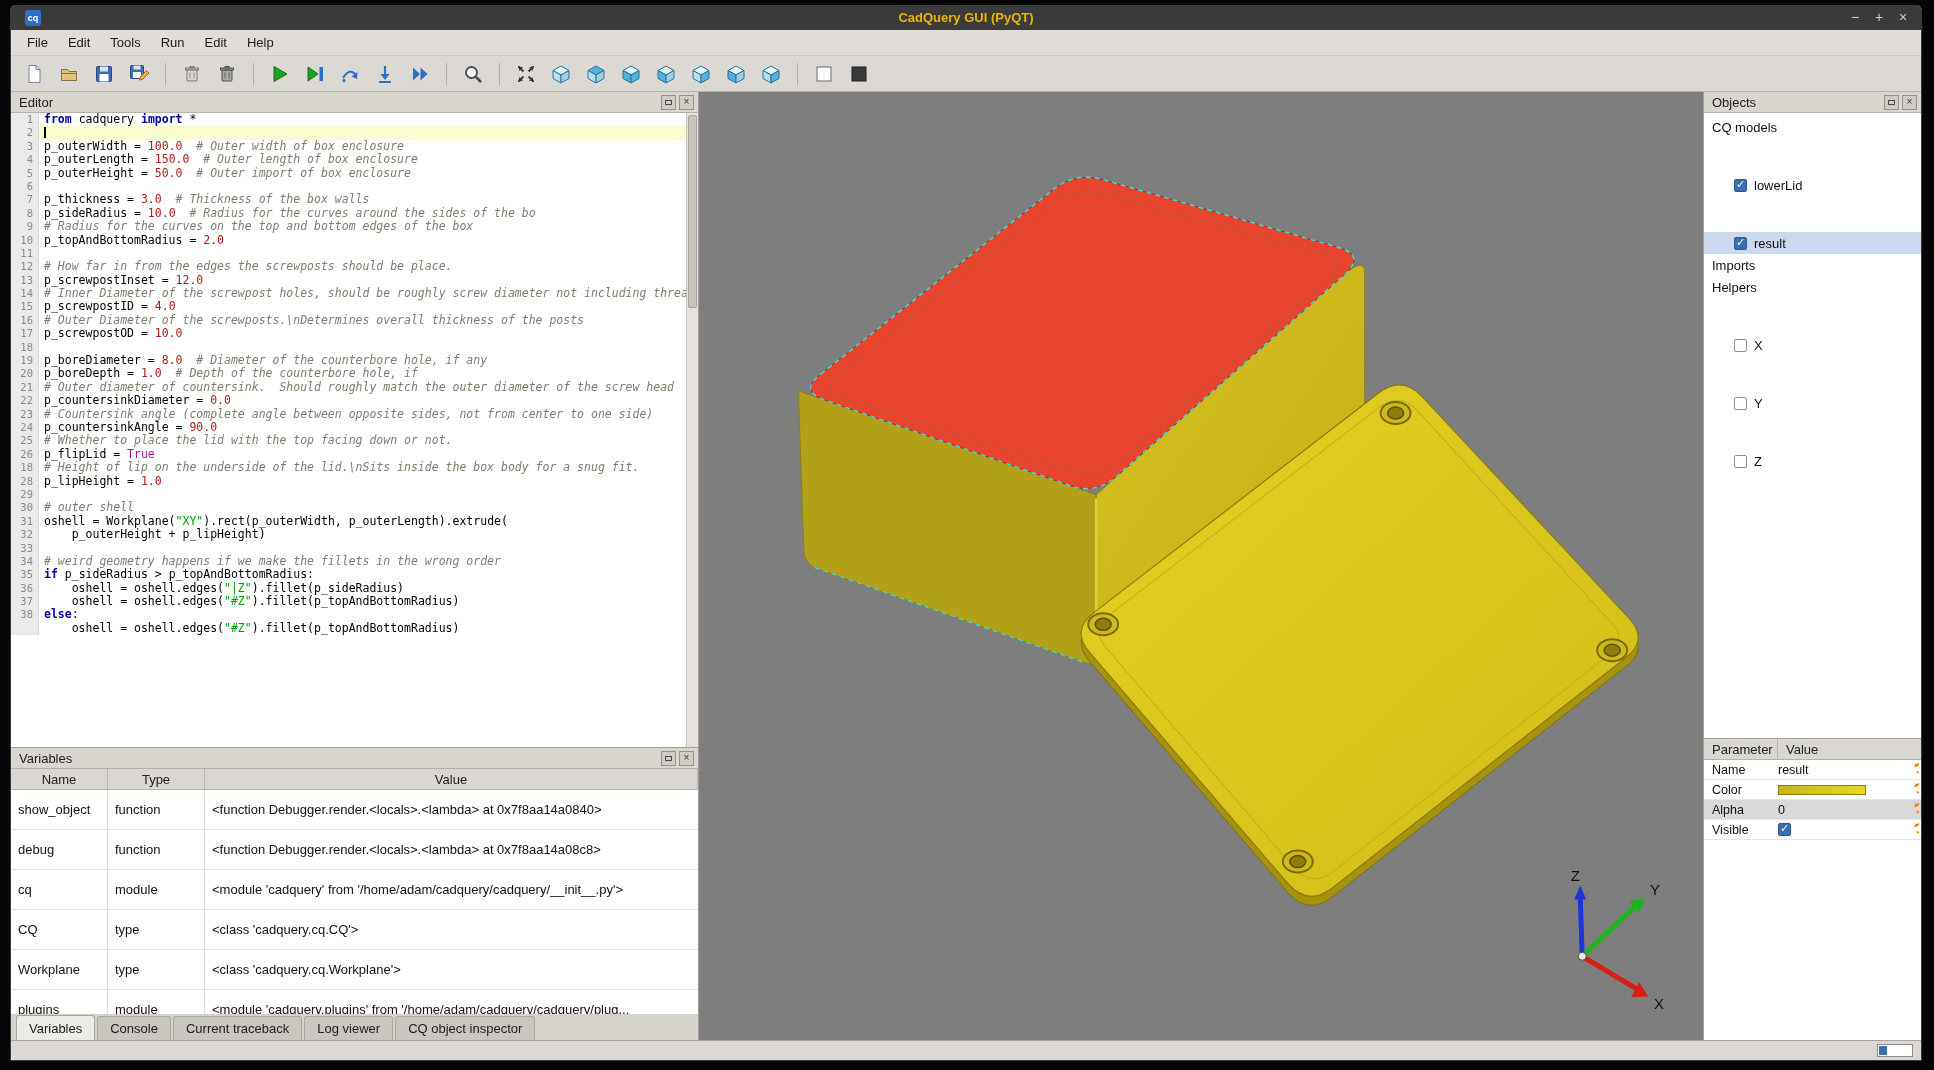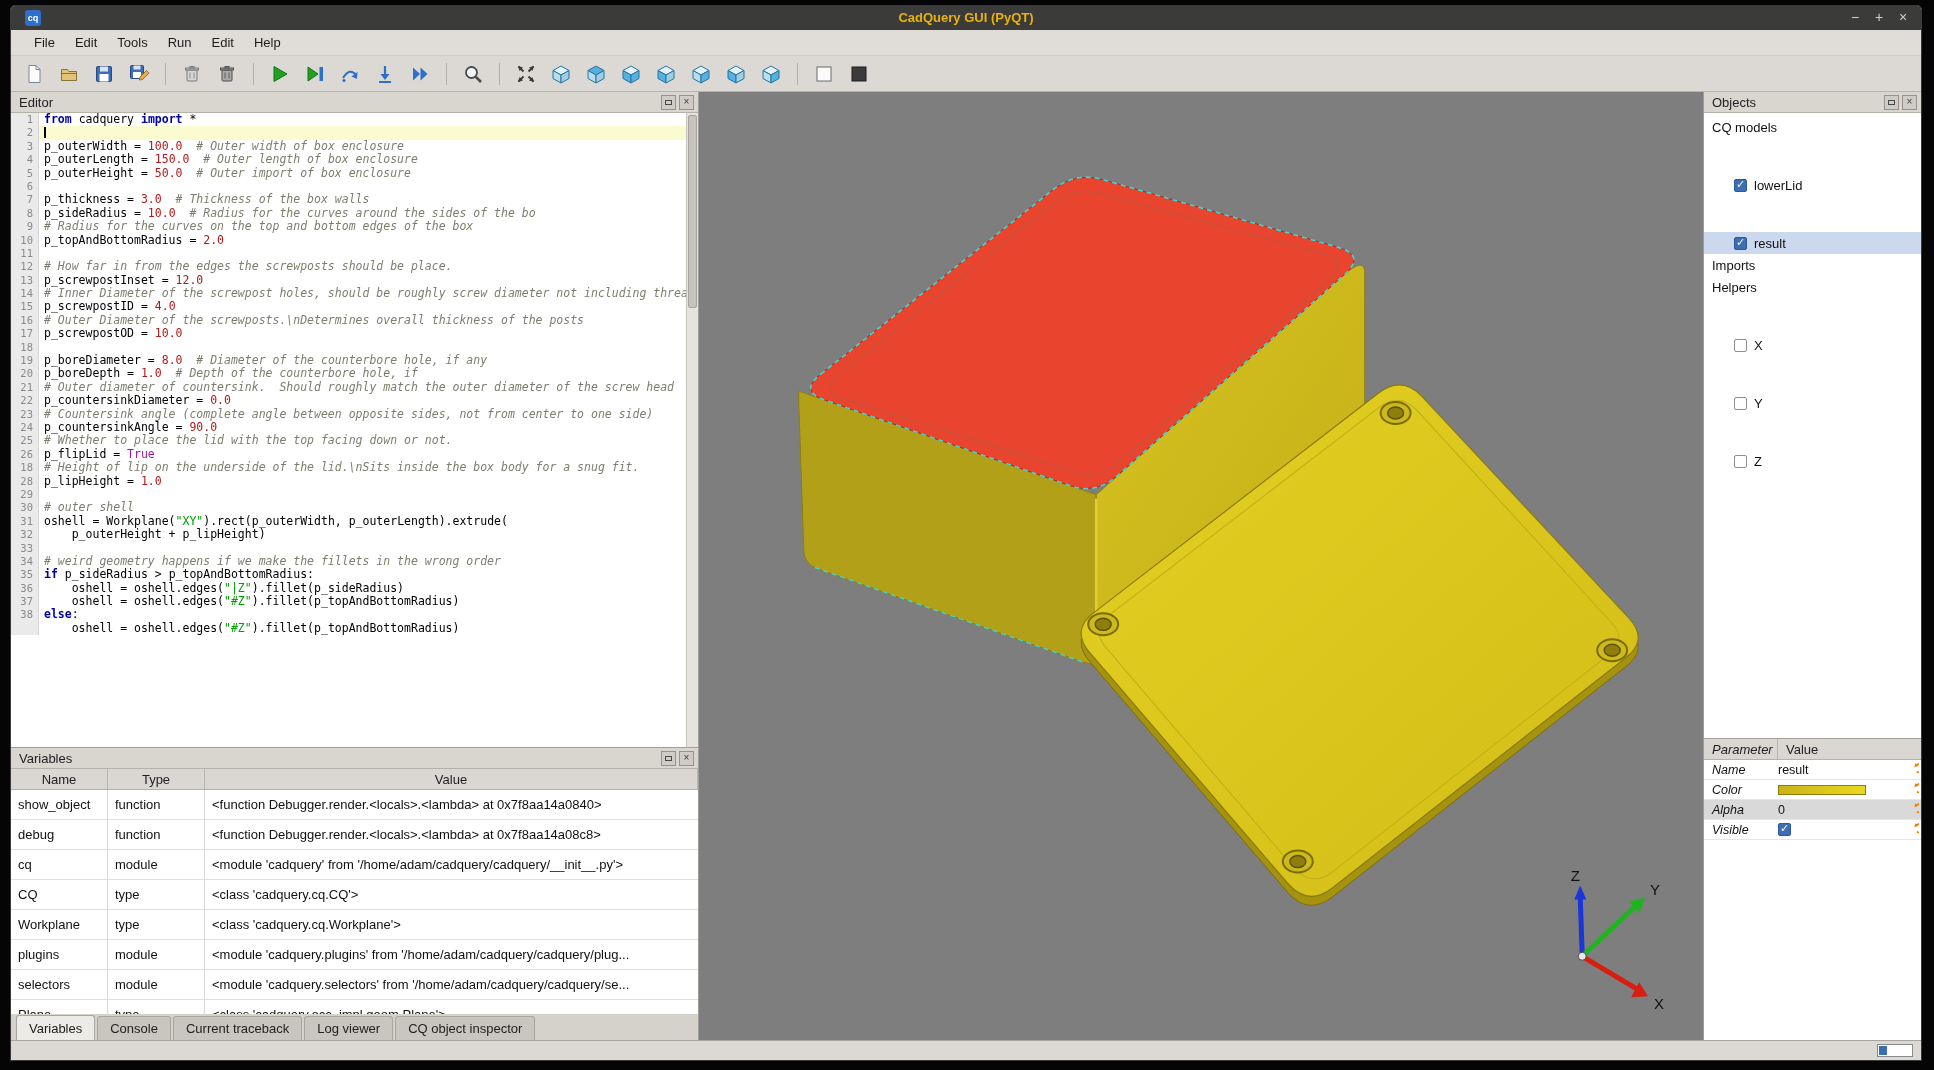--- a/index.html
+++ b/index.html
@@ -22,21 +22,21 @@
     font-size: 13px; font-weight: bold; line-height: 24px; color: #eab308;
   }
   .app-icon {
     position: absolute; left: 14px; top: 4px; width: 16px; height: 16px;
     background: #2e6fc9; border-radius: 3px; color: #fff; font-size: 9px; font-weight: bold;
     text-align: center; line-height: 16px; z-index: 2;
   }
   .win-controls { position: absolute; right: 6px; top: 0; height: 24px; display: flex; z-index: 2; }
   .win-btn { width: 24px; height: 24px; text-align: center; line-height: 23px; font-size: 14px; color: #cfcfcf; }
   
-  .menubar { height: 26px; flex: 0 0 26px; background: #e0ddd8; display: flex; align-items: center; padding-left: 13px; border-bottom: 1px solid #cfccc6;}
+  .menubar { height: 26px; flex: 0 0 26px; background: #e0ddd8; display: flex; align-items: center; padding-left: 6px; border-bottom: 1px solid #cfccc6;}
   .menu-item { padding: 4px 10px; font-size: 13px; color: #1c1c1c; }
   
   .toolbar { height: 36px; flex: 0 0 36px; background: #dcd9d4; display: flex; align-items: center; padding-left: 8px; gap: 5px; border-bottom: 1px solid #b8b4ae; }
   .tbtn { width: 30px; height: 28px; display: flex; align-items: center; justify-content: center; border-radius: 3px; }
   .tbtn svg { width: 22px; height: 22px; }
   .tsep { width: 1px; height: 22px; background: #b2aea8; margin: 0 6px; }
   
   .main { flex: 1; display: flex; min-height: 0; }
   .left-col { width: 688px; flex: 0 0 688px; display: flex; flex-direction: column; border-right: 1px solid #a19d97; background: #dcd9d4; }
   .right-col { width: 218px; flex: 0 0 218px; display: flex; flex-direction: column; border-left: 1px solid #a19d97; background: #dcd9d4; }
@@ -60,21 +60,21 @@
   .s-n { color: #b21818; }
   .s-c { color: #7d7d6e; font-style: italic; }
   .s-s { color: #00a000; }
   .s-b { color: #a318a3; }
   .s-p { color: #000; }
   .vscroll { flex: 0 0 12px; width: 12px; background: #e6e3de; border-left: 1px solid #c6c2bc; position: relative; }
   .vhandle { position: absolute; top: 2px; left: 1px; right: 1px; height: 193px; background: #c7c3bd; border: 1px solid #a7a39d; border-radius: 2px; }
   
   .vars-panel { height: 267px; flex: 0 0 267px; display: flex; flex-direction: column; border-top: 1px solid #a19d97; }
   .vars-table { flex: 1; background: #fff; overflow: hidden; }
-  .vrow { display: flex; height: 30px; border-bottom: 1px solid #e0e0e0; background: #fff; }
+  .vrow { display: flex; height: 40px; border-bottom: 1px solid #e0e0e0; background: #fff; }
   .vrow.vhead { height: 21px; background: #dad6d1; border-bottom: 1px solid #b5b1ab; }
   .vc { display: flex; align-items: center; padding: 0 7px; font-size: 13px; color: #111; white-space: nowrap; overflow: hidden; border-right: 1px solid #dadada; }
   .vhead .vc { justify-content: center; border-right: 1px solid #bab6b0; color: #222; }
   .c1 { flex: 0 0 97px; width: 97px; }
   .c2 { flex: 0 0 97px; width: 97px; }
   .c3 { flex: 1; border-right: none; }
   
   .tabbar { height: 28px; flex: 0 0 28px; background: #d5d2cc; display: flex; align-items: flex-end; padding-left: 5px; gap: 2px; }
   .tab { padding: 4px 12px 6px; font-size: 13px; color: #222; border: 1px solid #a9a59f; border-bottom: none; background: #c9c5bf; border-radius: 3px 3px 0 0; }
   .tab.active { background: #edebe7; padding-top: 5px; }
@@ -84,21 +84,21 @@
   .titem { height: 22px; display: flex; align-items: center; padding-left: 8px; font-size: 13px; color: #111; }
   .titem.ind { padding-left: 30px; margin-top: 36px; }
   .titem.sel { background: #cbd8ee; }
   .cb { width: 13px; height: 13px; border: 1px solid #8f8f8f; background: #fff; margin-right: 7px; border-radius: 2px; flex: 0 0 13px; }
   .cb.on { background: #3c6eb4; border-color: #2f5a96; position: relative; }
   .cb.on::after { content: "✓"; position: absolute; left: 1px; top: -2px; color: #fff; font-size: 11px; }
   
   .params-panel { flex: 1; display: flex; flex-direction: column; border-top: 1px solid #a19d97; }
   .pheader { height: 21px; flex: 0 0 21px; background: #dad6d1; border-bottom: 1px solid #b5b1ab; display: flex; align-items: center; font-size: 13px; color: #222; }
   .pheader .pc1 { border-right: 1px solid #bab6b0; height: 100%; display: flex; align-items: center; }
-  .pc1 { flex: 0 0 74px; width: 74px; padding-left: 8px; font-style: italic; }
+  .pc1 { flex: 0 0 74px; width: 74px; padding-left: 8px; }
   .pc2 { flex: 1; display: flex; align-items: center; overflow: hidden; }
   .prow { height: 20px; flex: 0 0 20px; display: flex; align-items: center; font-size: 12.5px; color: #111; border-bottom: 1px solid #e6e6e6; background: #fff; }
   .prow.hl { background: #d9d9d9; }
   .swatch { width: 88px; height: 10px; background: linear-gradient(90deg, #c9b417, #ead81f); border: 1px solid #8a7c10; display: inline-block; }
   .undo { flex: 0 0 18px; width: 18px; display: flex; align-items: center; justify-content: center; }
   .params-fill { flex: 1; background: #fff; }
   
   .statusbar { height: 20px; flex: 0 0 20px; background: #dcd9d4; border-top: 1px solid #a8a49e; display: flex; align-items: center; justify-content: flex-end; padding-right: 8px; }
   .mini-progress { width: 36px; height: 13px; background: #fff; border: 1px solid #8a8a8a; position: relative; }
   .mini-progress-fill { position: absolute; left: 1px; top: 1px; bottom: 1px; width: 8px; background: #3c6eb4; }

